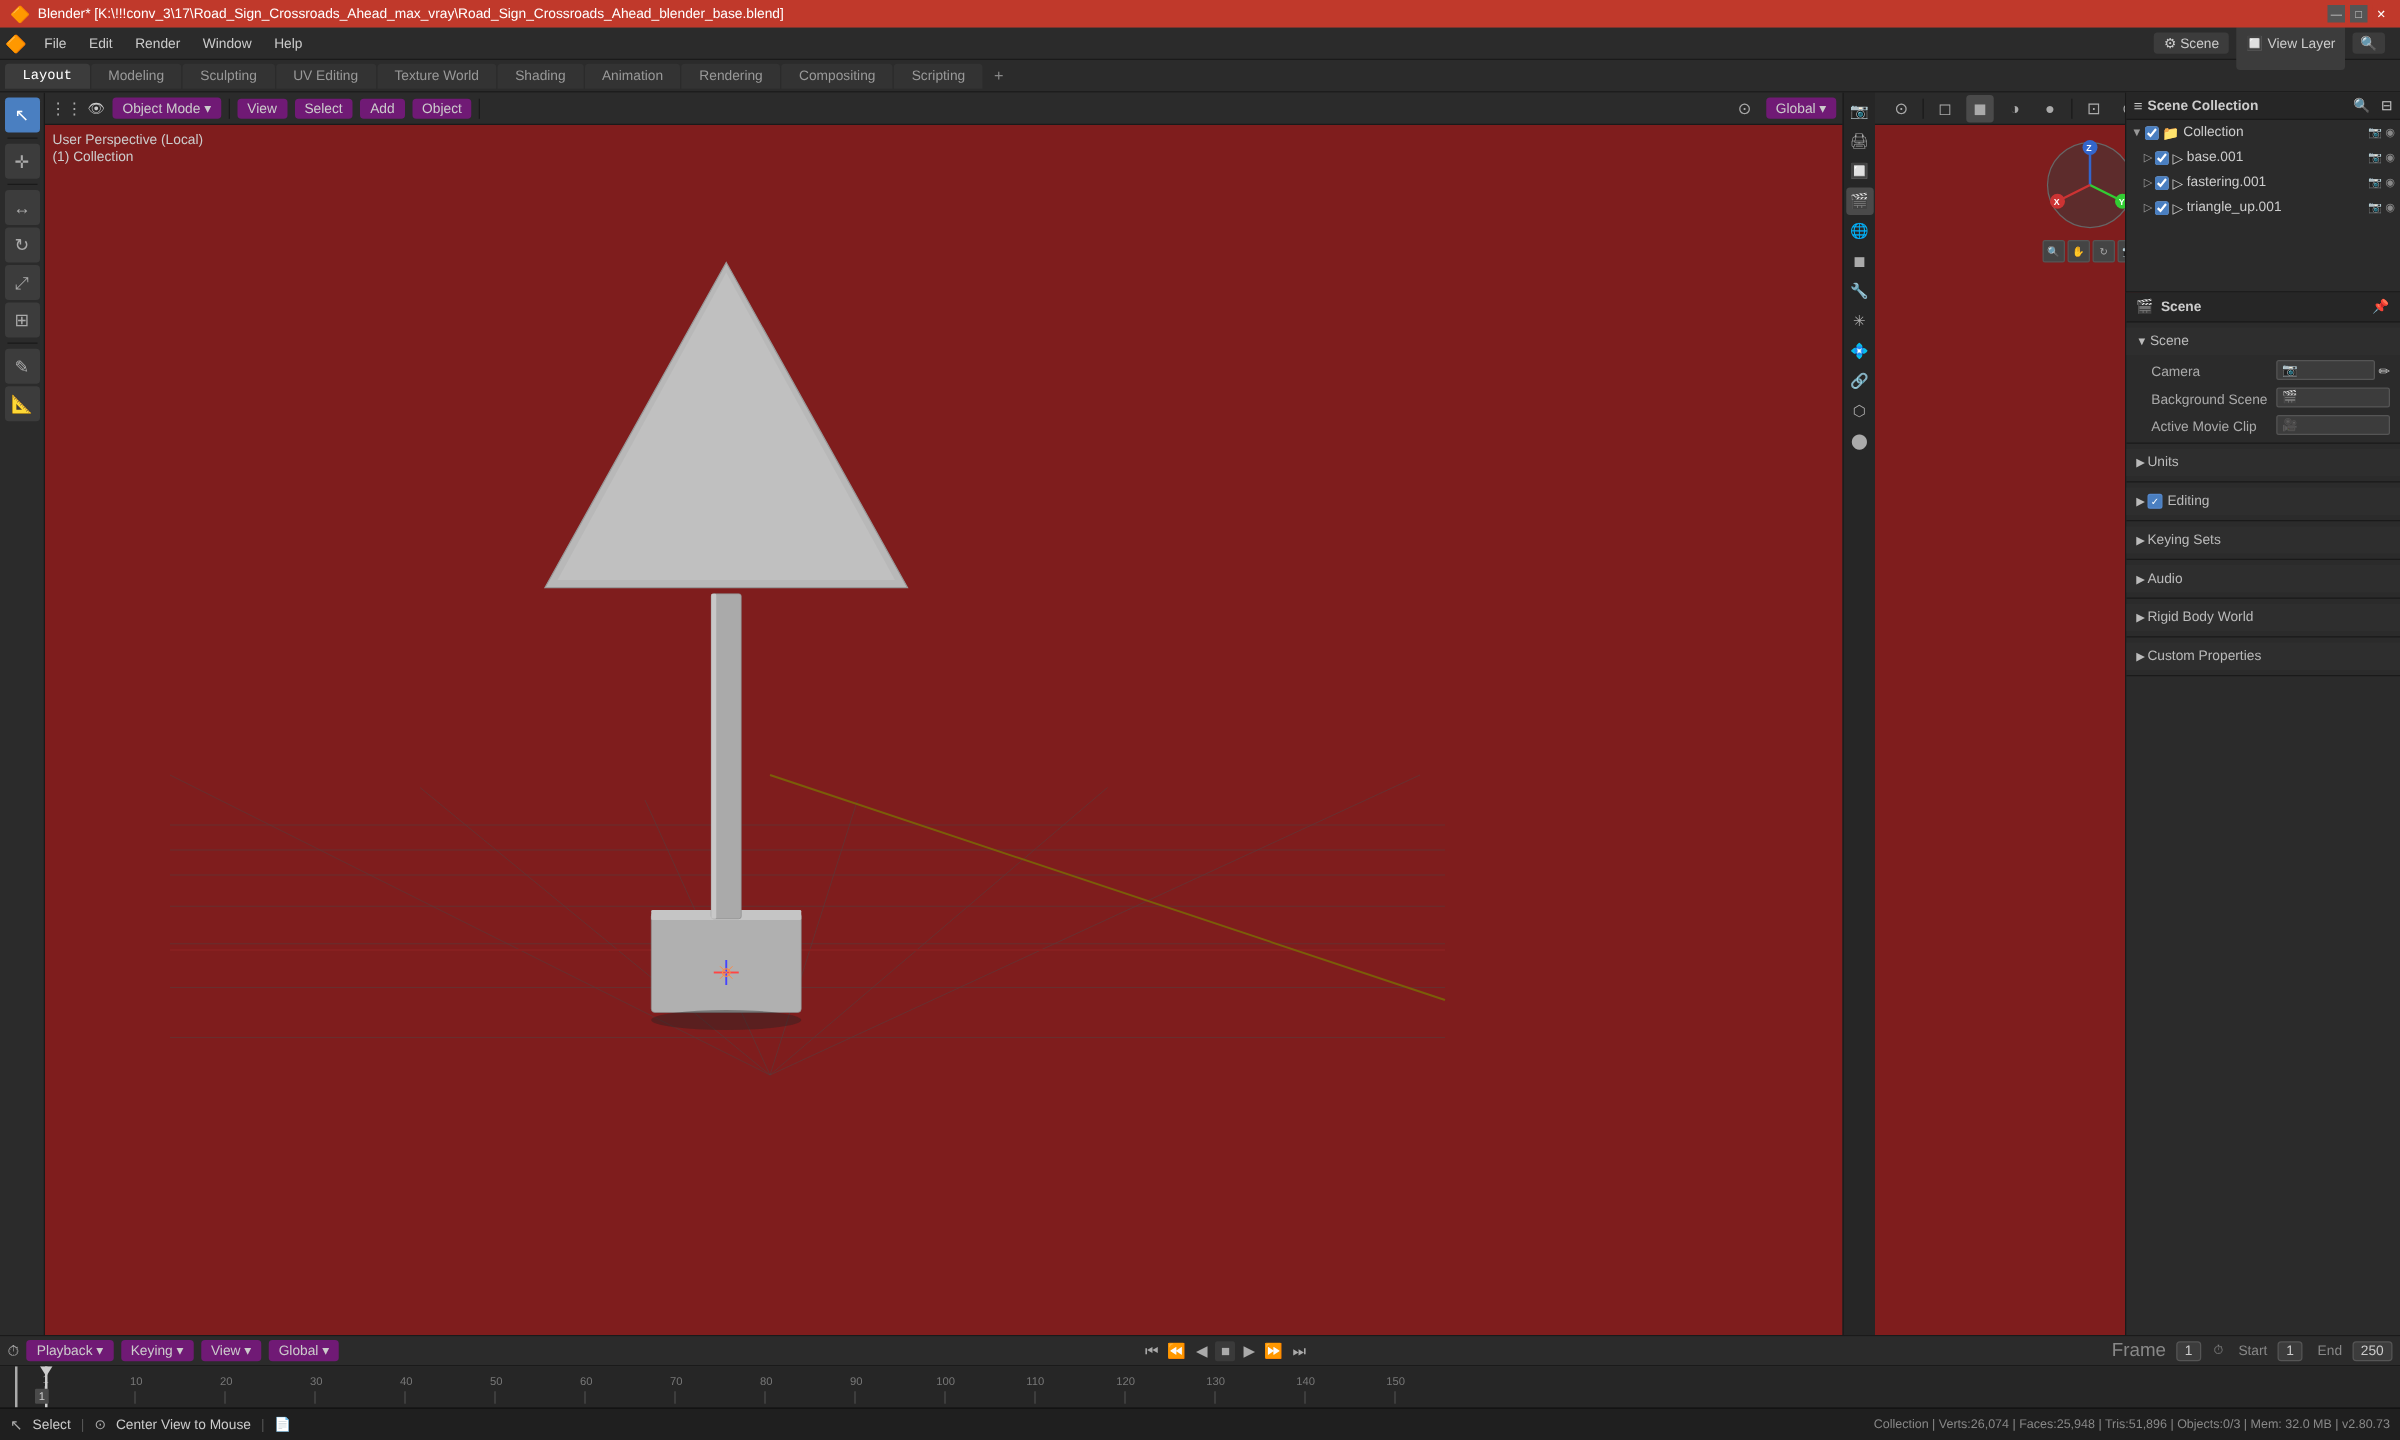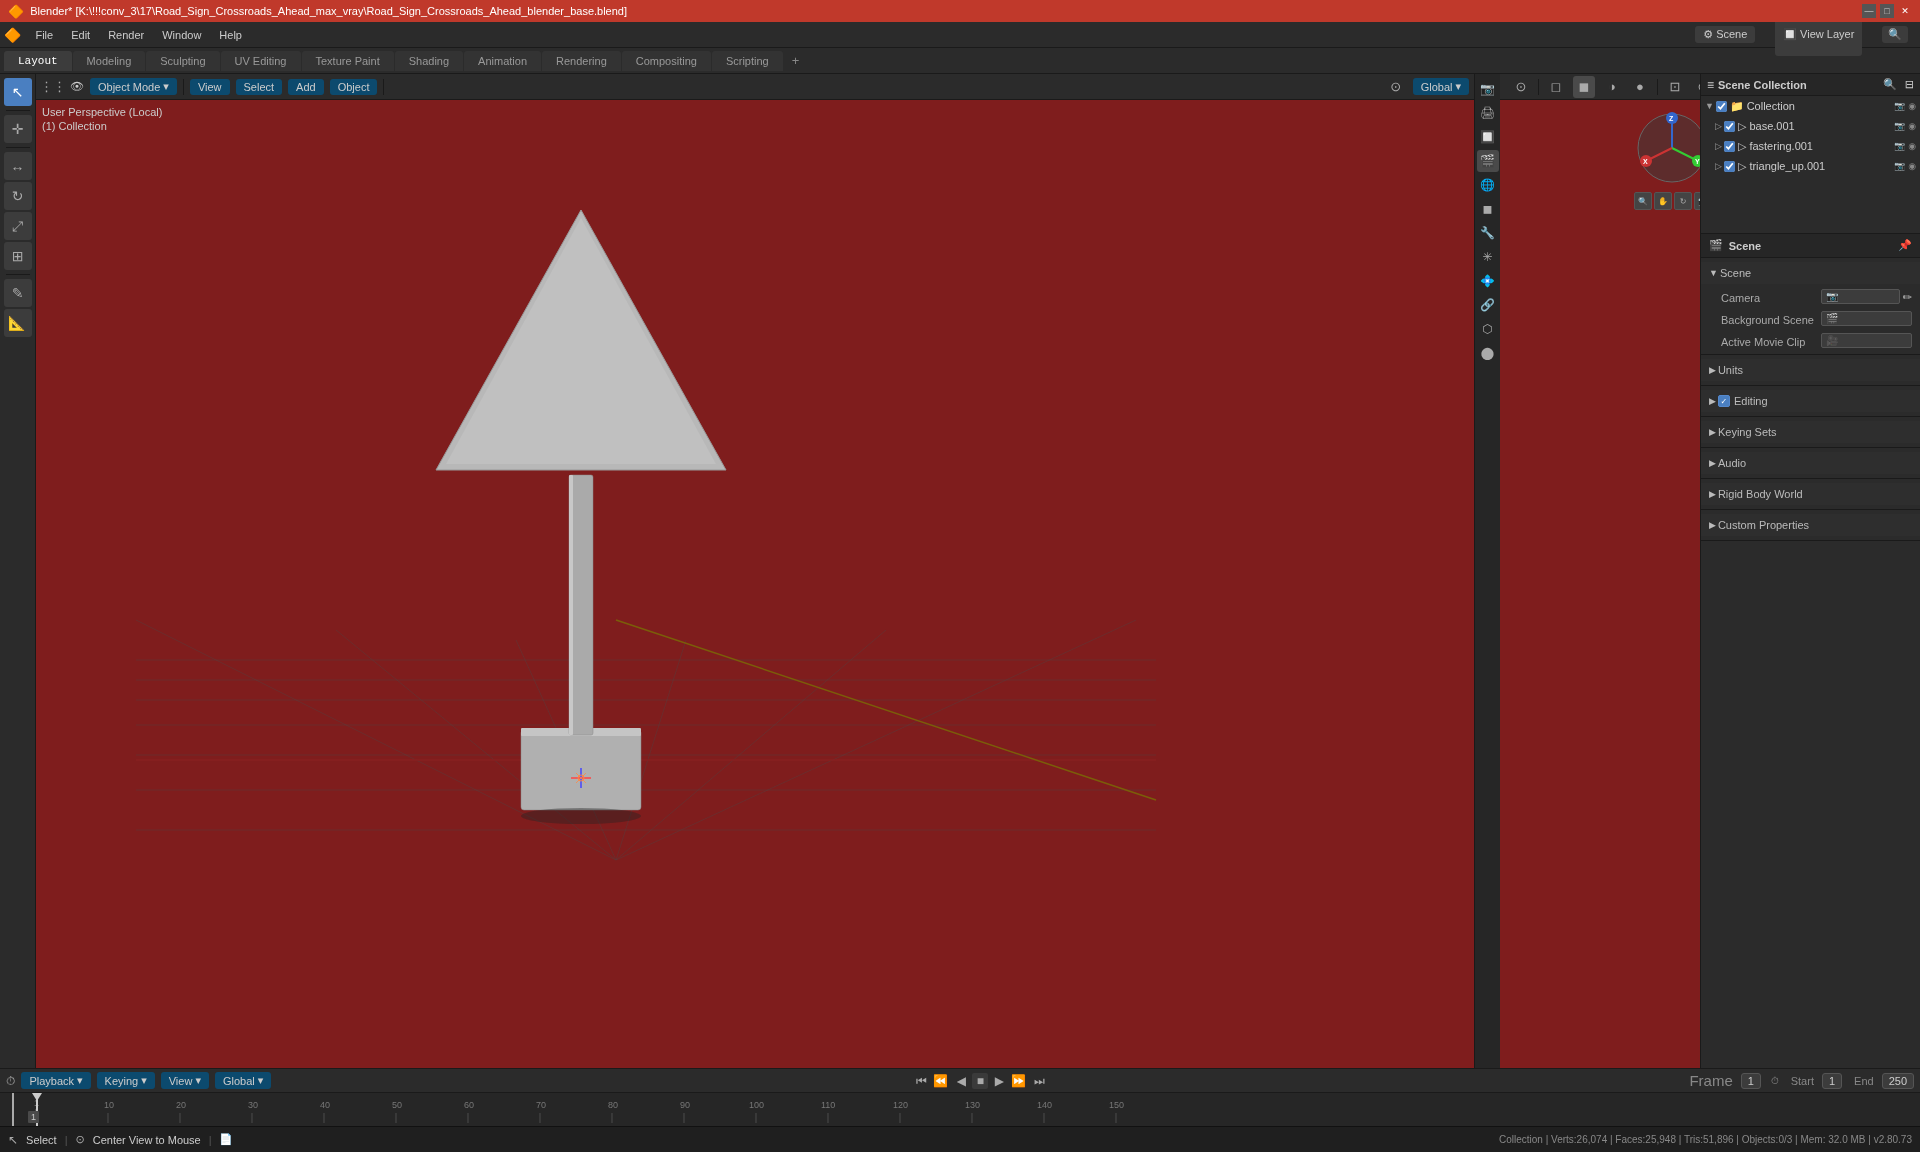--- a/index.html
+++ b/index.html
@@ -154,21 +154,21 @@
       background: #2b2b2b;
       display: flex;
       align-items: center;
       padding: 0 6px;
       gap: 6px;
       border-bottom: 1px solid #1a1a1a;
       z-index: 97;
     }
     .header-btn {
       padding: 2px 8px;
-      background: #0c4a6e;
+      background: #701a75;
       border: none;
       color: #ccc;
       font-size: 11px;
       cursor: pointer;
       border-radius: 3px;
       display: flex;
       align-items: center;
       gap: 3px;
     }
     .header-sep {
@@ -495,33 +495,33 @@
 
 <div id="menu-bar">
   <span style="color:#e67e22;font-size:14px;margin-right:4px;">🔶</span>
   <div class="menu-item">File</div>
   <div class="menu-item">Edit</div>
   <div class="menu-item">Render</div>
   <div class="menu-item">Window</div>
   <div class="menu-item">Help</div>
   <div style="flex:1;"></div>
 
-  <div style="display:flex;align-items:center;gap:20px;margin-right:8px;">
+  <div style="display:flex;align-items:center;gap:6px;margin-right:8px;">
     <span style="background:#3c3c3c;padding:2px 8px;border-radius:3px;cursor:pointer;font-size:11px;color:#ccc;">⚙ Scene</span>
     <span style="background:#3c3c3c;padding:15px 8px;border-radius:3px;cursor:pointer;font-size:11px;color:#ccc;">🔲 View Layer</span>
     <span style="background:#3c3c3c;padding:2px 6px;border-radius:3px;cursor:pointer;font-size:11px;color:#ccc;">🔍</span>
   </div>
 </div>
 
 <div id="tab-bar">
   <div class="tab active">Layout</div>
   <div class="tab">Modeling</div>
   <div class="tab">Sculpting</div>
   <div class="tab">UV Editing</div>
-  <div class="tab">Texture Paint</div>
+  <div class="tab">Texture World</div>
   <div class="tab">Shading</div>
   <div class="tab">Animation</div>
   <div class="tab">Rendering</div>
   <div class="tab">Compositing</div>
   <div class="tab">Scripting</div>
   <div id="tab-plus">+</div>
 </div>
 
 <div id="left-sidebar">
   <button class="tool-btn active" title="Select">↖</button>

